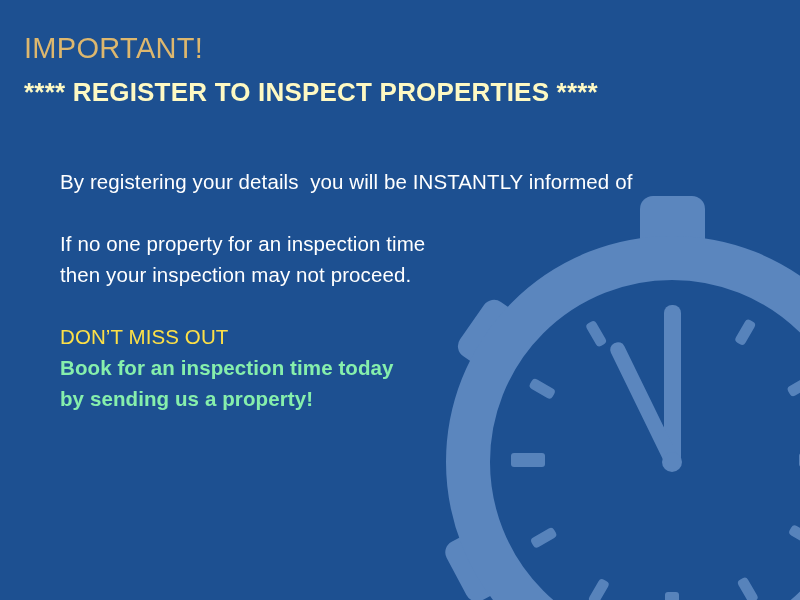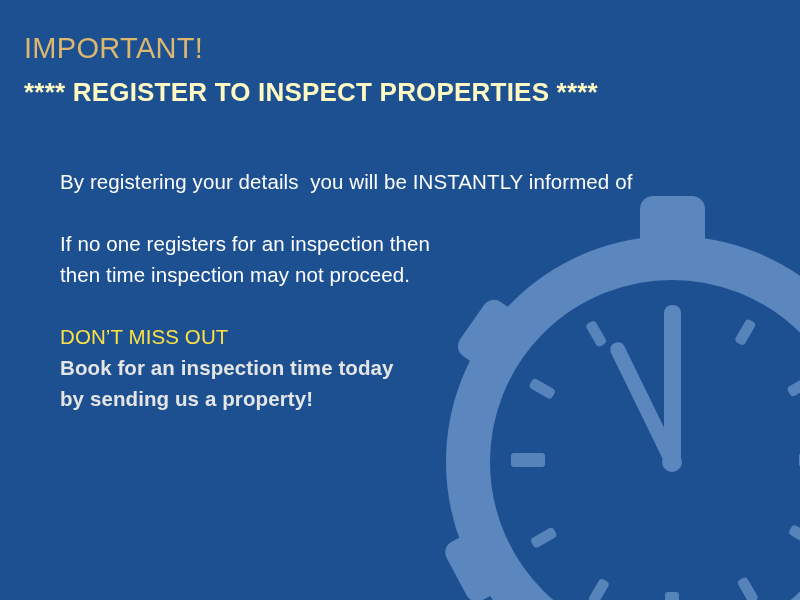--- a/index.html
+++ b/index.html
@@ -70,21 +70,21 @@
   .para {
     color: #ffffff;
     font-size: 20.5px;
     line-height: 31px;
     font-weight: 400;
     letter-spacing: 0.1px;
   }
   .para .line { display: block; white-space: pre; }
   .gap { height: 31px; }
   .para.cta .line.plain { color: #fde047; font-weight: 400; }
-  .para.cta .line.gold  { color: #e5e5e5; font-weight: 700; }
+  .para.cta .line.gold  { color: #86efac; font-weight: 700; }
 </style>
 </head>
 <body>
 
 <div id="slide">
 
   <svg id="clock-art" viewBox="0 0 800 600">
     <defs>
       <clipPath id="slideClip">
         <rect x="0" y="0" width="800" height="600"></rect>
@@ -179,22 +179,22 @@
 
     <div class="body-block">
 
       <div class="para">
         <span class="line">By registering your details  you will be INSTANTLY informed of</span>
       </div>
 
       <div class="gap"></div>
 
       <div class="para">
-        <span class="line">If no one registers for an inspection then</span>
-        <span class="line">then time inspection may not proceed.</span>
+        <span class="line">If no one property for an inspection time</span>
+        <span class="line">then your inspection may not proceed.</span>
       </div>
 
       <div class="gap"></div>
 
       <div class="para cta">
         <span class="line plain">DON’T MISS OUT</span>
         <span class="line gold">Book for an inspection time today</span>
         <span class="line gold">by sending us a property!</span>
       </div>
 

